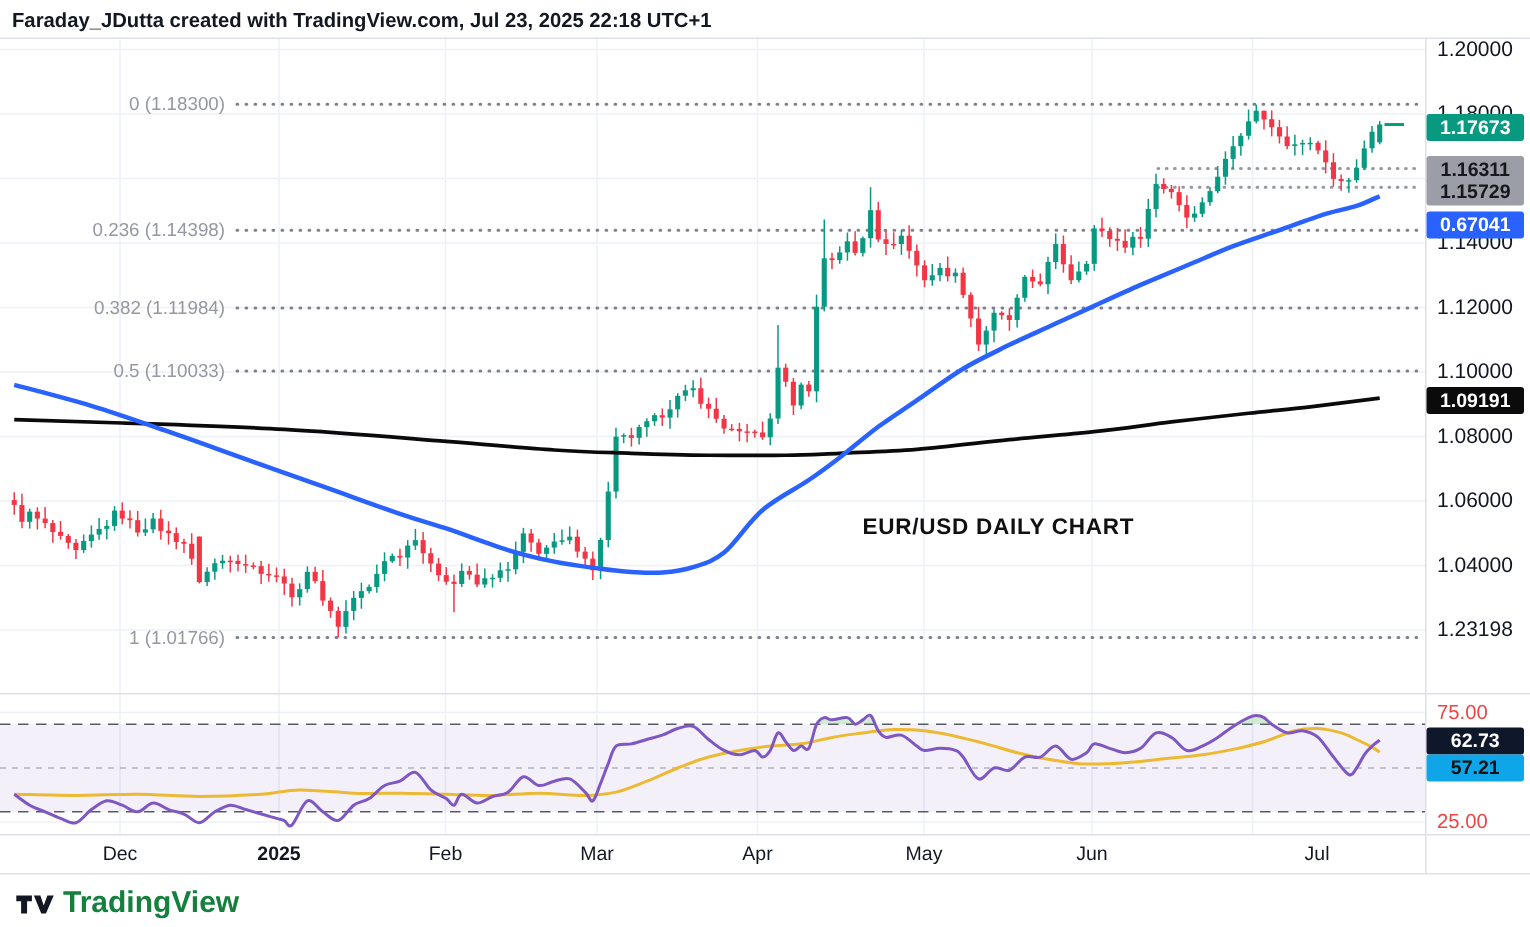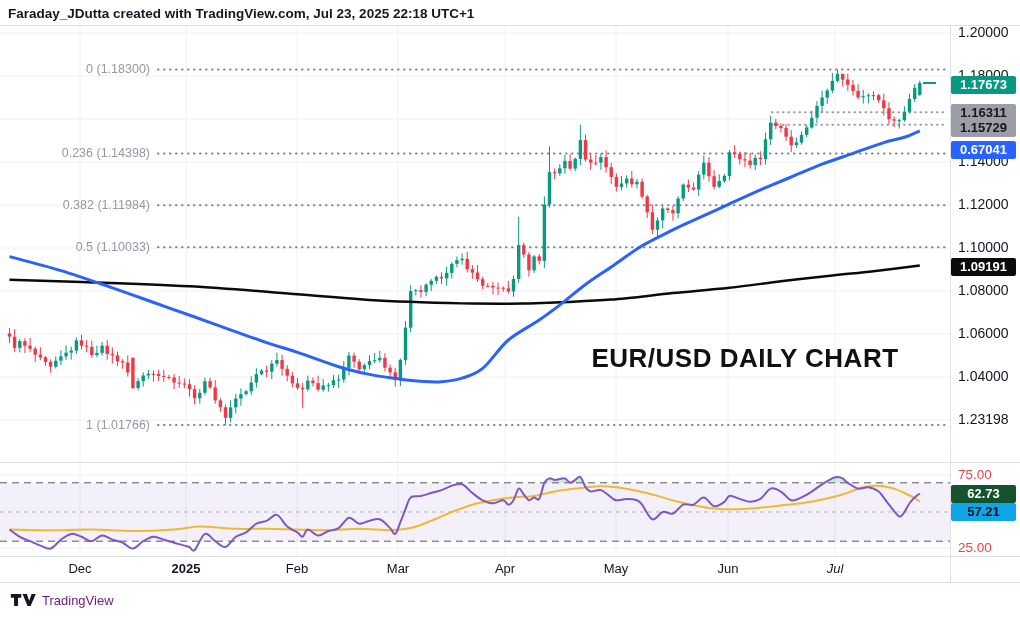--- a/index.html
+++ b/index.html
@@ -1,36 +1,36 @@
 <!DOCTYPE html>
 <html><head>
 <meta charset="utf-8">
 <style>
   html,body{margin:0;padding:0;background:#fff;}
   #stage{position:relative;width:1020px;height:618px;background:#ffffff;overflow:hidden;
          font-family:"Liberation Sans",sans-serif;color:#131722;}
   #chart-canvas{position:absolute;left:0;top:0;}
   .credit{position:absolute;left:8px;top:6px;font-size:13.5px;font-weight:700;color:#131722;}
   .fib-lbl{position:absolute;width:160px;text-align:right;font-size:12.5px;color:#9598a1;}
-  .watermark{position:absolute;left:575px;top:343px;width:340px;text-align:center;
-             font-size:26px;font-weight:700;letter-spacing:.5px;color:#111;}
+  .watermark{position:absolute;left:575px;top:343px;width:340px;text-align:left;
+             font-size:15px;font-weight:700;letter-spacing:.5px;color:#111;}
   .axis-lbl{position:absolute;left:958px;font-size:14px;color:#131722;white-space:nowrap;}
   .rsi-axis-lbl{position:absolute;left:958px;font-size:13.5px;color:#ef4444;}
   .badge{position:absolute;left:951px;width:65px;height:18px;line-height:18px;text-align:center;
          font-size:13px;font-weight:700;border-radius:2px;}
   .b-green{background:#089981;color:#fff;}
   .b-gray{background:#9b9ea6;color:#16181d;}
   .b-blue{background:#2962ff;color:#fff;}
   .b-black{background:#0b0b0b;color:#fff;}
-  .b-purple{background:#14532d;color:#fff;}
+  .b-purple{background:#0f172a;color:#fff;}
   .b-yellow{background:#0ea5e9;color:#111;}
   .month-lbl{position:absolute;top:561px;width:56px;text-align:center;font-size:13px;color:#131722;}
   .month-bold{font-weight:700;}
   .footer{position:absolute;left:10px;top:591px;display:flex;align-items:center;gap:6px;}
-  .footer-text{font-size:13px;font-weight:400;color:#701a75;}
+  .footer-text{font-size:20px;font-weight:700;color:#15803d;}
 </style>
 </head>
 <body>
 
 <div id="stage">
 
   <svg id="chart-canvas" width="1020" height="618" viewBox="0 0 1020 618">
       <g>
         <line x1="80" x2="80" y1="25.5" y2="556" stroke="#edf0f7" stroke-width="1"></line>
         <line x1="186" x2="186" y1="25.5" y2="556" stroke="#edf0f7" stroke-width="1"></line>
@@ -469,21 +469,21 @@
       <div class="axis-lbl" style="top: 411px;">1.23198</div>
     </div>
   <div id="time-axis">
       <div class="month-lbl" style="left: 52px;">Dec</div>
       <div class="month-lbl month-bold" style="left: 158px;">2025</div>
       <div class="month-lbl" style="left: 269px;">Feb</div>
       <div class="month-lbl" style="left: 370px;">Mar</div>
       <div class="month-lbl" style="left: 477px;">Apr</div>
       <div class="month-lbl" style="left: 588px;">May</div>
       <div class="month-lbl" style="left: 700px;">Jun</div>
-      <div class="month-lbl" style="left: 807px; font-style: italic;">Jul</div>
+      <div class="month-lbl" style="left: 850px;">Jul</div>
     </div>
 
   <div class="badge b-green" style="top:76px">1.17673</div>
   <div class="badge b-gray" style="top:104px">1.16311</div>
   <div class="badge b-gray" style="top:119px">1.15729</div>
   <div class="badge b-blue" style="top:141px">0.67041</div>
   <div class="badge b-black" style="top:258px">1.09191</div>
   <div class="badge b-purple" style="top:485px">62.73</div>
   <div class="badge b-yellow" style="top:503px">57.21</div>
 

